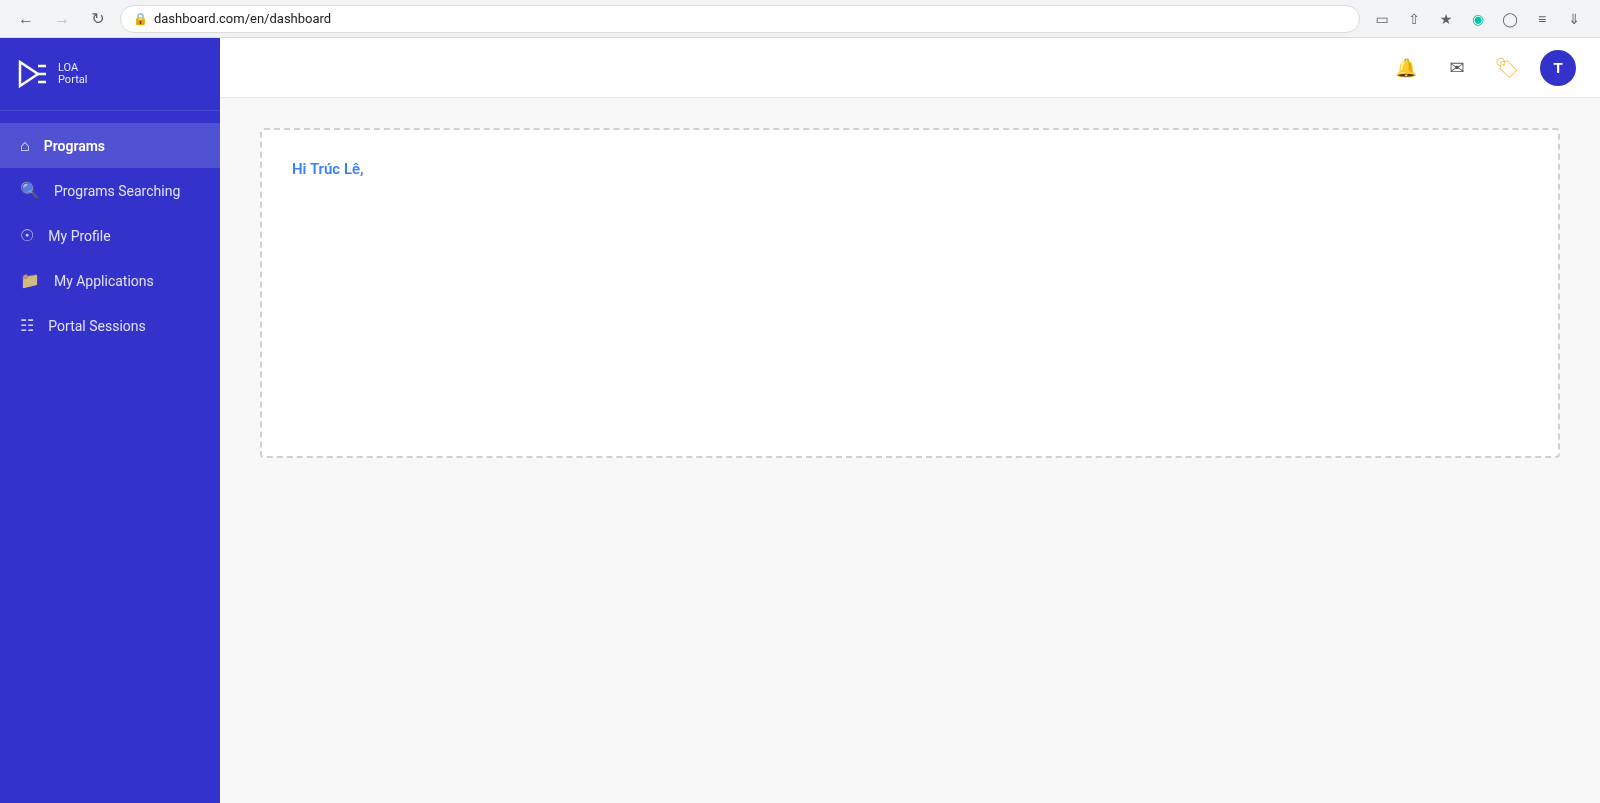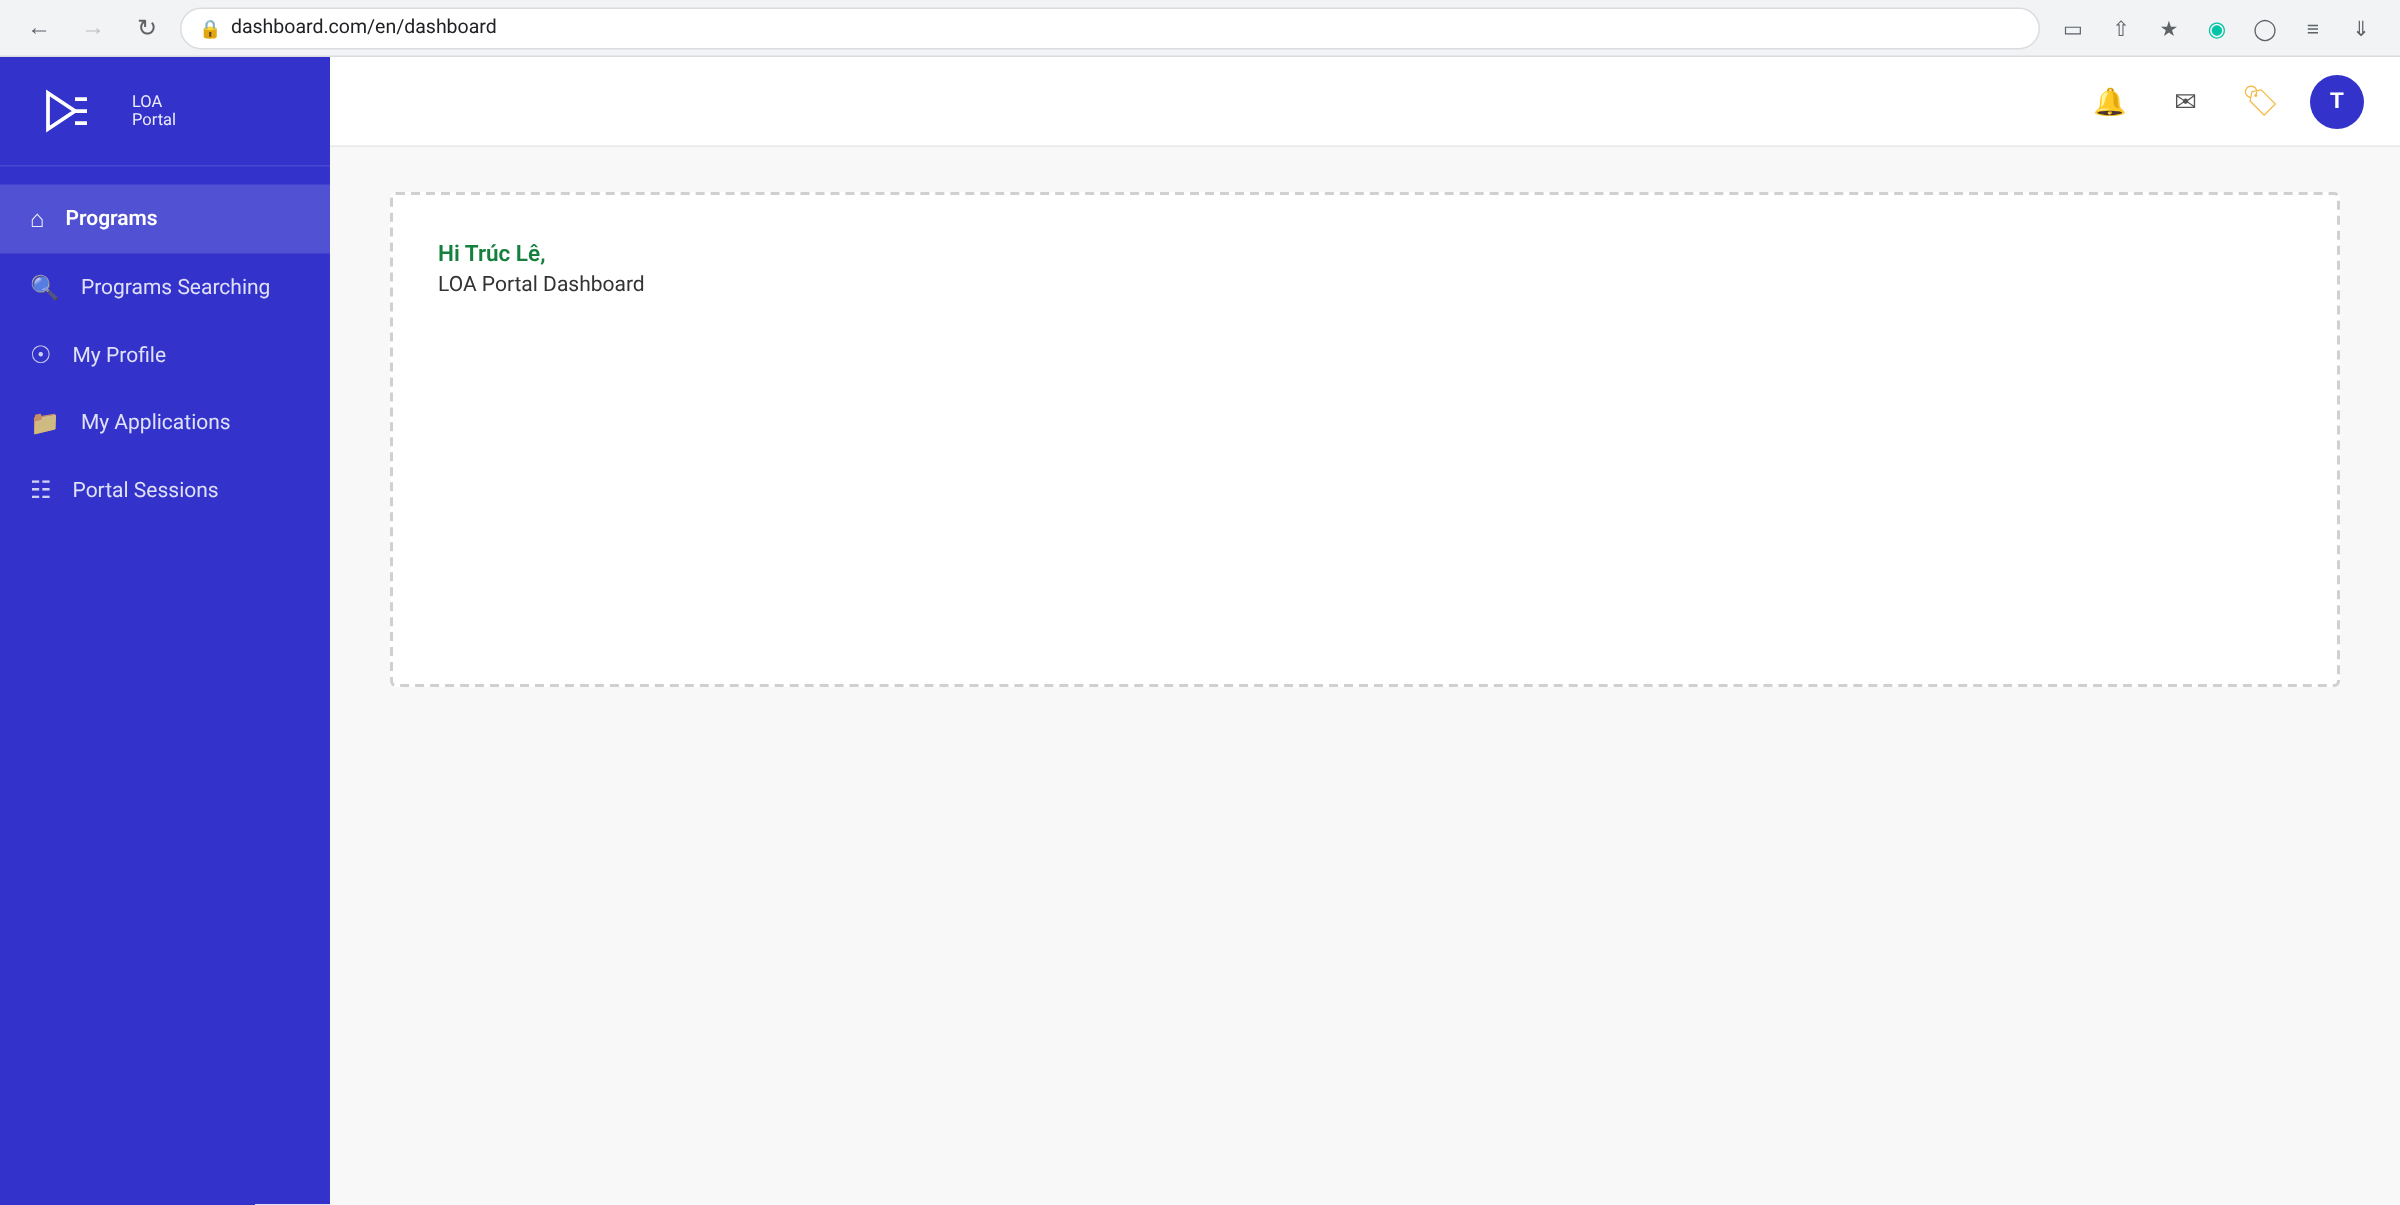--- a/index.html
+++ b/index.html
@@ -74,24 +74,24 @@
     .sidebar {
       width: 220px;
       background: #3333cc;
       min-height: calc(100vh - 38px);
       display: flex;
       flex-direction: column;
       padding-top: 0;
       flex-shrink: 0;
     }
     .sidebar-logo {
-      padding: 18px 28px;
-      display: flex;
-      align-items: center;
-      gap: 24px;
+      padding: 18px 16px;
+      display: flex;
+      align-items: center;
+      gap: 6px;
       border-bottom: 1px solid rgba(255,255,255,0.1);
       margin-bottom: 8px;
     }
     .logo-icon {
       width: 36px; height: 36px;
       display: flex; align-items: center; justify-content: center;
     }
     .logo-text {
       color: white;
       font-size: 16px;
@@ -170,21 +170,21 @@
     }
     .welcome-card {
       background: white;
       border: 2px dashed #d0d0d0;
       border-radius: 4px;
       padding: 30px;
       min-height: 330px;
     }
     .welcome-greeting {
       font-size: 15px;
-      color: #15803d;
+      color: #3b82f6;
       font-weight: 600;
       margin-bottom: 4px;
     }
     .welcome-subtitle {
       font-size: 14px;
       color: #333;
     }
   </style>
 </head>
 <body>
@@ -264,20 +264,19 @@
           <span class="bookmark-icon">🏷</span>
         </button>
         <button class="avatar-btn">
           <span>T</span>
         </button>
       </header>
 
       <div class="dashboard-content">
         <div class="welcome-card">
           <p class="welcome-greeting">Hi Trúc Lê,</p>
-          <p class="welcome-subtitle">LOA Portal Dashboard</p>
         </div>
       </div>
 
     </div>
   </div>
 
 </div>
 
 </body></html>

